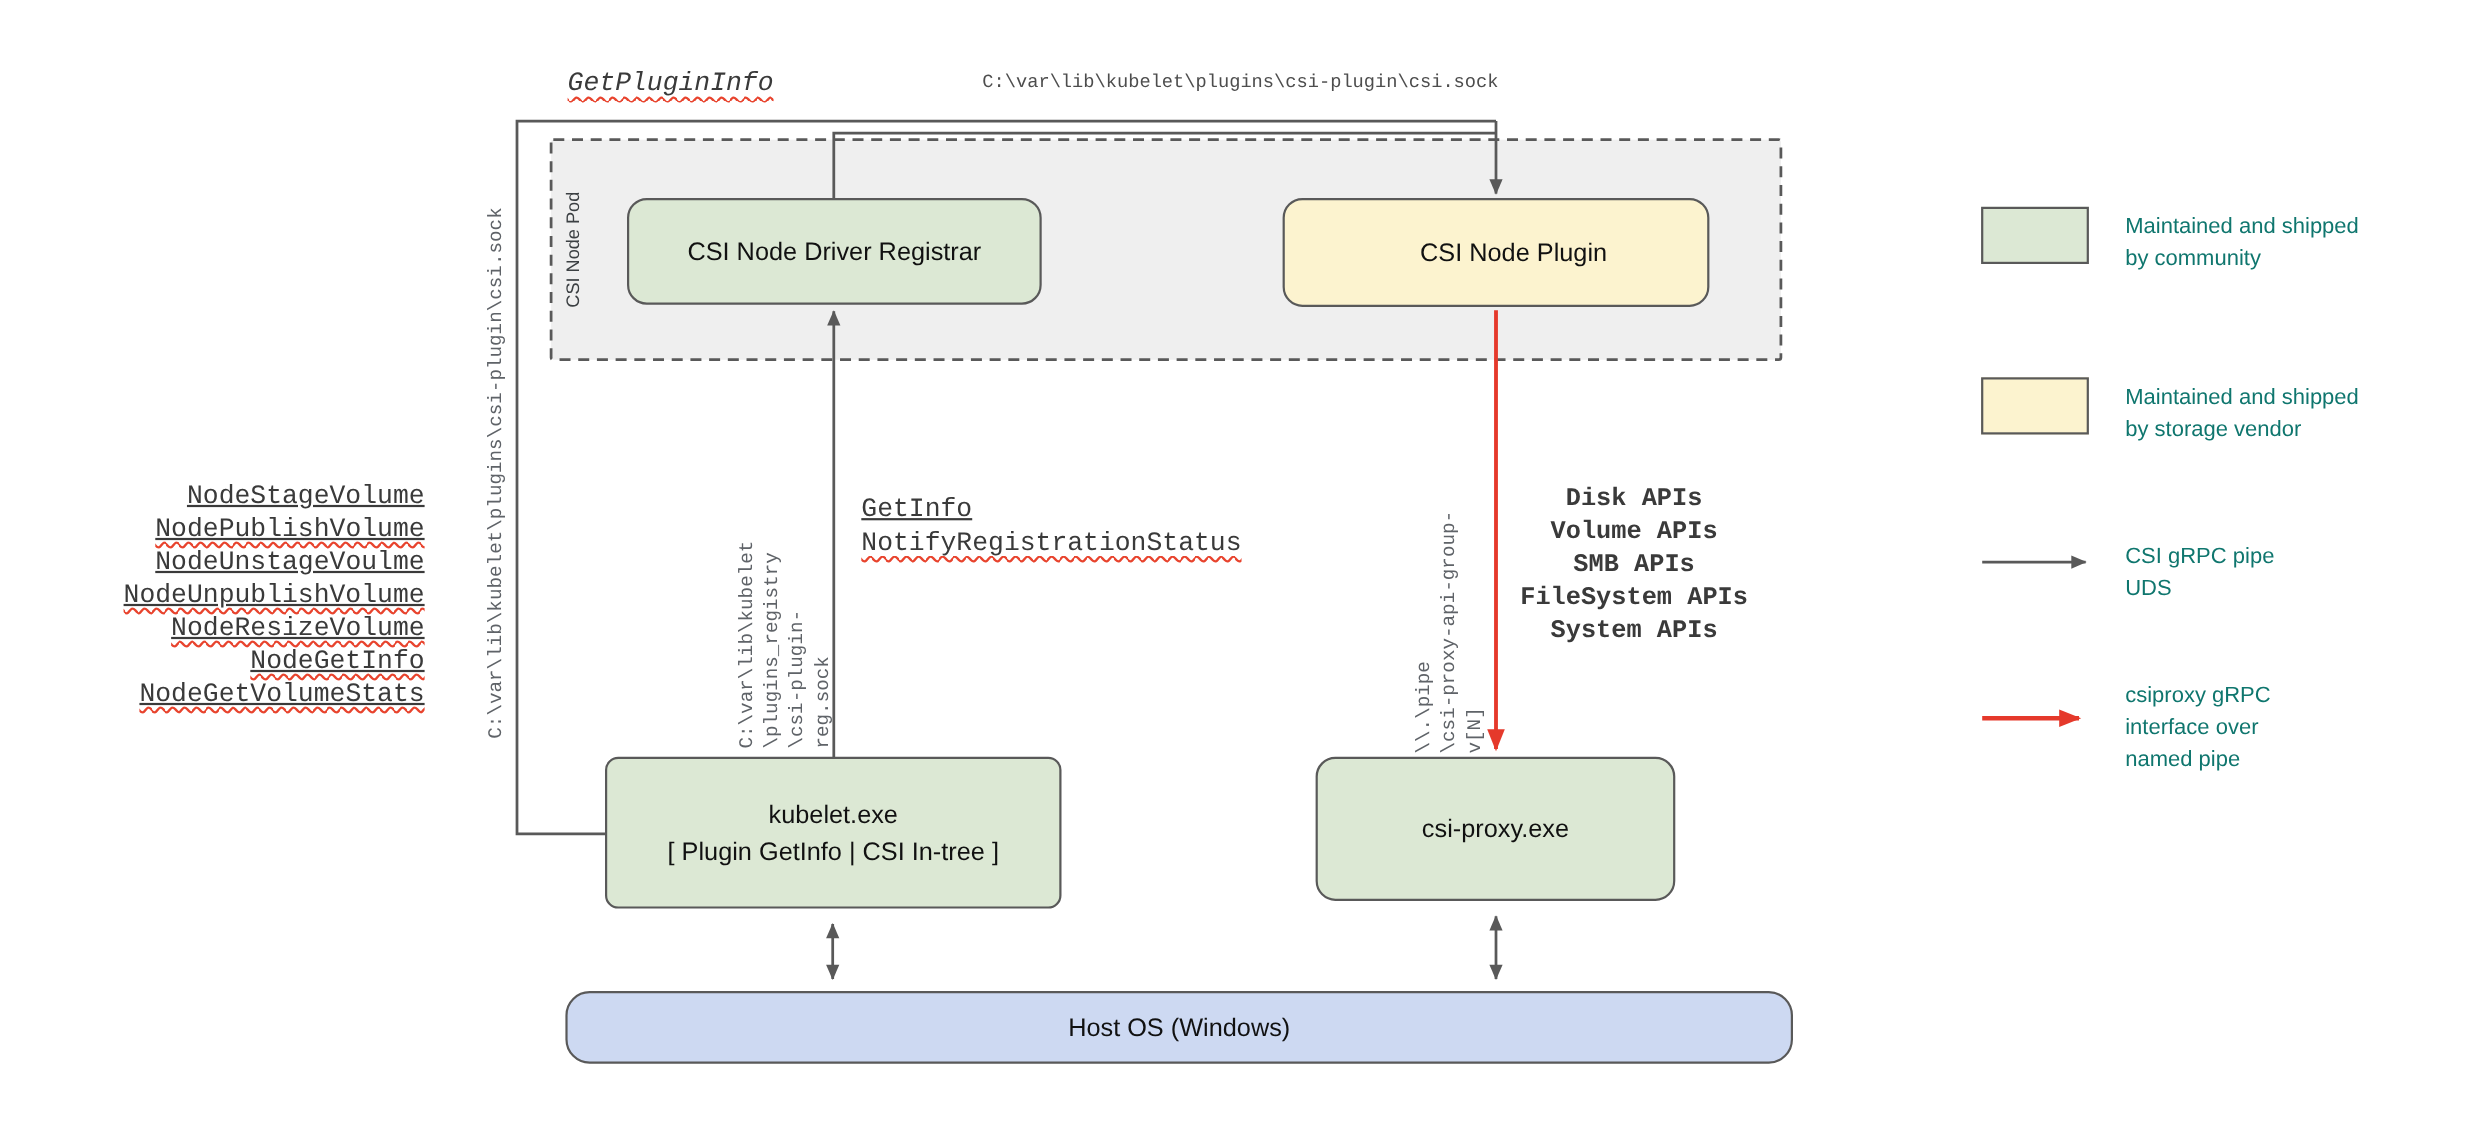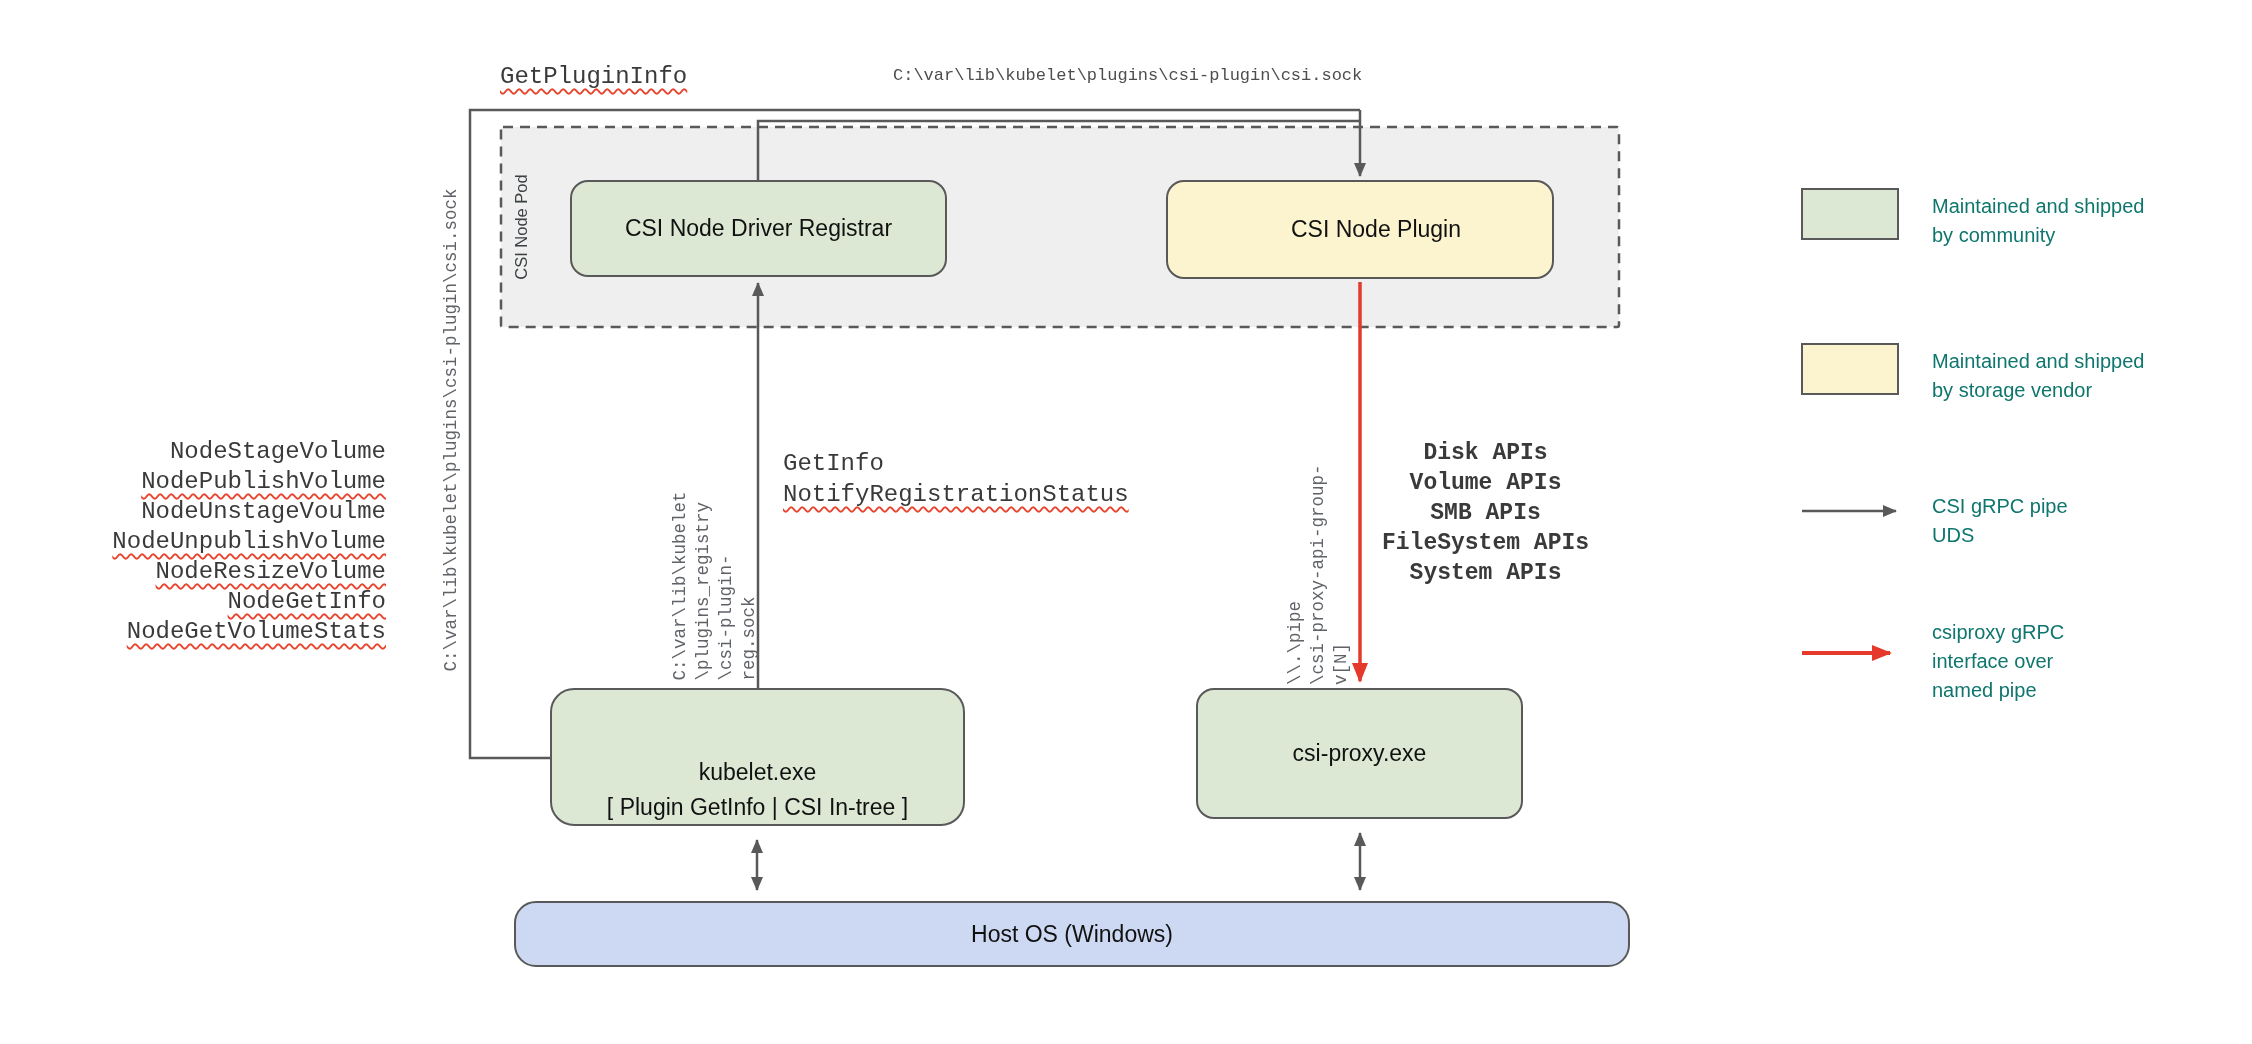--- a/index.html
+++ b/index.html
@@ -11,21 +11,21 @@
           font-family:"Liberation Sans",sans-serif;}
   svg.layer{position:absolute;left:0;top:0;z-index:1;}
   .box{position:absolute;box-sizing:border-box;border:2.5px solid var(--c-line,#595959);
        display:flex;flex-direction:column;align-items:center;justify-content:center;
        text-align:center;font-size:23px;line-height:1.5;color:#111;z-index:2;}
   .green{background:var(--c-green,#dce8d4);}
   .yellow{background:var(--c-yellow,#fcf3cf);}
   .blue{background:var(--c-blue,#cdd9f2);}
   .lbl{position:absolute;z-index:3;white-space:nowrap;}
   .mono{font-family:"Liberation Mono","DejaVu Sans Mono",monospace;}
-  .mono-lg{font-size:24px;color:#3a3a3a;}
+  .mono-lg{font-size:24px;color:#3a3a3a;text-decoration:underline;}
   .mono-md{font-size:23px;color:#3a3a3a;}
   .mono-sm{font-size:17px;color:#4d4d4d;}
   .mono-path{font-size:17.5px;color:#5f6368;}
   .sq{text-decoration-line:underline;text-decoration-style:wavy;
       text-decoration-color:var(--c-squiggle,#e8442e);text-decoration-thickness:2px;
       text-underline-offset:5px;}
   .rot{transform:rotate(-90deg);white-space:pre-line;}
   .preline{white-space:pre-line;}
   .rlist{position:absolute;z-index:3;text-align:right;line-height:30px;}
   .llist{position:absolute;z-index:3;text-align:center;line-height:30px;font-weight:bold;}
@@ -73,34 +73,34 @@
   <div class="podlabel" style="left:452px;top:217px;">CSI Node Pod</div>
 
   <div class="box green" style="left:570px;top:180px;width:377px;height:97px;border-radius:18px;">
     <span>CSI Node Driver Registrar</span>
   </div>
 
   <div class="box yellow" style="left:1166px;top:180px;width:388px;height:99px;border-radius:18px;padding-left:32px;">
     <span>CSI Node Plugin</span>
   </div>
 
-  <div class="box green" style="left:550px;top:688px;width:415px;height:138px;border-radius:24px;justify-content:flex-end;">
+  <div class="box green" style="left:550px;top:688px;width:415px;height:138px;border-radius:12px;">
     <span>kubelet.exe</span>
     <span>[ Plugin GetInfo | CSI In-tree ]</span>
   </div>
 
   <div class="box green" style="left:1196px;top:688px;width:327px;height:131px;border-radius:18px;">
     <span>csi-proxy.exe</span>
   </div>
 
   <div class="box blue" style="left:514px;top:901px;width:1116px;height:66px;border-radius:22px;">
     <span>Host OS (Windows)</span>
   </div>
 
-  <div class="lbl mono mono-lg sq" style="left:500px;top:63px;">GetPluginInfo</div>
+  <div class="lbl mono mono-lg sq" style="left:516px;top:63px;font-style:italic;">GetPluginInfo</div>
   <div class="lbl mono mono-sm" style="left:893px;top:66px;">C:\var\lib\kubelet\plugins\csi-plugin\csi.sock</div>
 
   <div class="lbl mono mono-path rot" style="left:202px;top:419px;width:500px;height:22px;text-align:center;">C:\var\lib\kubelet\plugins\csi-plugin\csi.sock</div>
 
   <div class="rlist mono mono-lg" style="left:60px;top:437px;width:326px;">
     <div>NodeStageVolume</div>
     <div><span class="sq">NodePublishVolume</span></div>
     <div>NodeUnstageVoulme</div>
     <div><span class="sq">NodeUnpublishVolume</span></div>
     <div><span class="sq">NodeResizeVolume</span></div>

